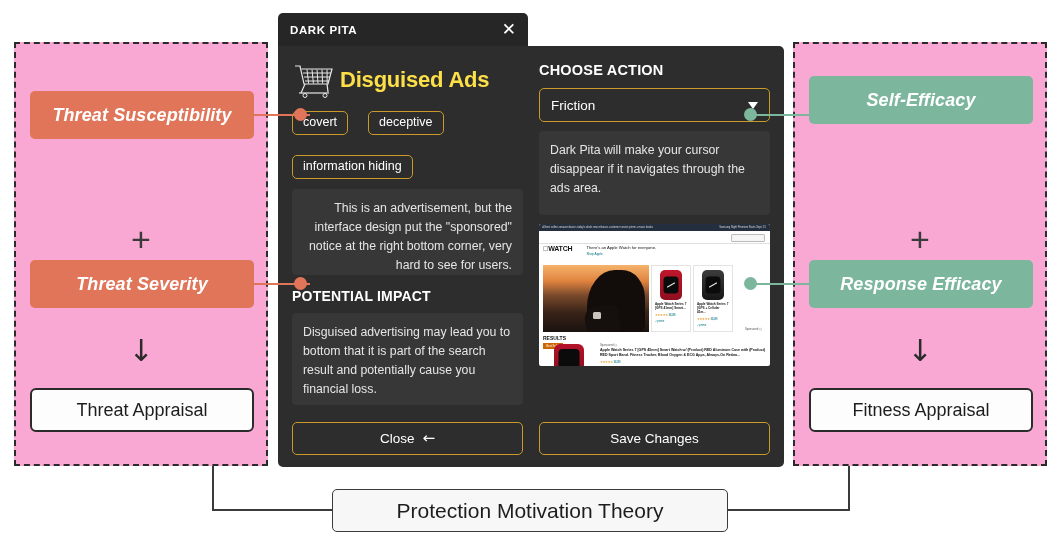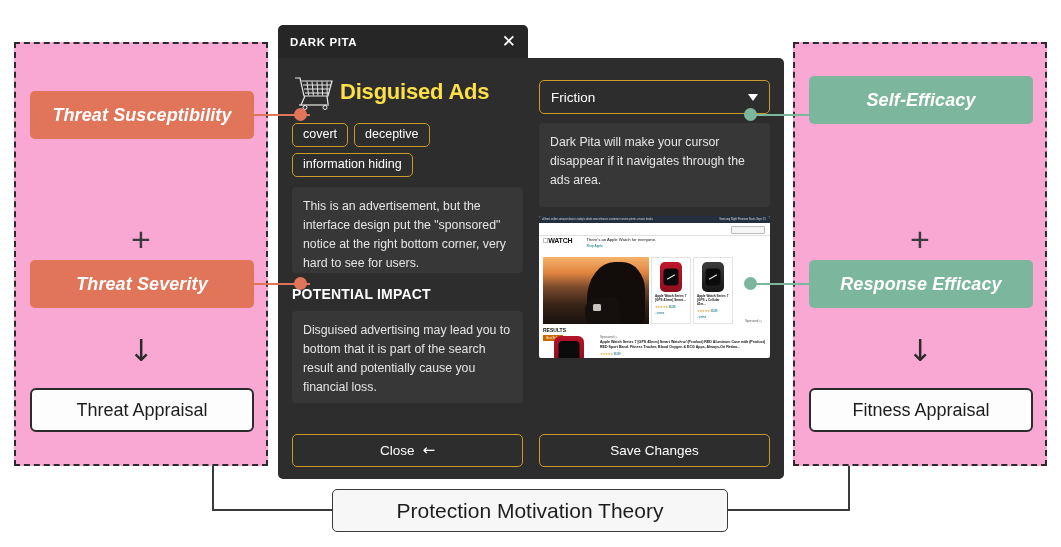--- a/index.html
+++ b/index.html
@@ -103,21 +103,20 @@
   .orange { background: #e0755a; }
   .green  { background: #7cb79d; }
 
   
   #modal {
     position: absolute;
     left: 278px;
     top: 13px;
     width: 506px;
     z-index: 10;
-    margin-top: 12px;
   }
   #modal-titlebar {
     width: 250px;
     height: 33px;
     background: #262626;
     border-top-left-radius: 5px;
     border-top-right-radius: 5px;
     display: flex;
     align-items: center;
     justify-content: space-between;
@@ -163,21 +162,21 @@
   #pattern-title-row { display: flex; align-items: center; height: 44px; }
   #cart-icon { width: 42px; height: 36px; flex: 0 0 auto; margin-right: 6px; }
   #pattern-title {
     color: #fde047;
     font-size: 22px;
     font-weight: bold;
     letter-spacing: -0.2px;
   }
 
   
-  #tag-list { margin-top: 9px; display: flex; flex-wrap: wrap; gap: 6px; width: 215px; }
+  #tag-list { margin-top: 9px; display: flex; flex-wrap: wrap; gap: 20px; width: 215px; }
   .tag {
     border: 1.3px solid #c99a28;
     border-radius: 5px;
     color: #ffffff;
     font-size: 12.5px;
     padding: 4px 10px 5px 10px;
     background: transparent;
     white-space: nowrap;
     line-height: 1.05;
   }
@@ -185,21 +184,21 @@
   
   .info-panel {
     background: #373737;
     border-radius: 4px;
     color: #e5e5e5;
     font-size: 12.3px;
     line-height: 1.55;
     padding: 10px 11px;
     box-sizing: border-box;
   }
-  #desc-panel   { margin-top: 10px; height: 86px; }
+  #desc-panel   { margin-top: 10px; height: 86px; text-align: right; }
   #impact-panel { margin-top: 9px;  height: 92px; }
 
   .section-head {
     color: #ffffff;
     font-size: 14px;
     font-weight: bold;
     letter-spacing: 0.2px;
     margin-top: 13px;
   }
 
@@ -443,20 +442,21 @@
       </div>
 
       <div class="modal-btn">
         <span>Close</span>
         <span class="back-arrow">←</span>
       </div>
     </div>
 
     <div class="modal-col" id="col-right">
 
+      <div id="choose-action-head">CHOOSE ACTION</div>
 
       <div id="action-select">
         <span>Friction</span>
         <span id="select-chevron"></span>
       </div>
 
       <div class="info-panel" id="action-desc-panel">
         <span>Dark Pita will make your cursor disappear if it navigates through the ads area.</span>
       </div>
 

